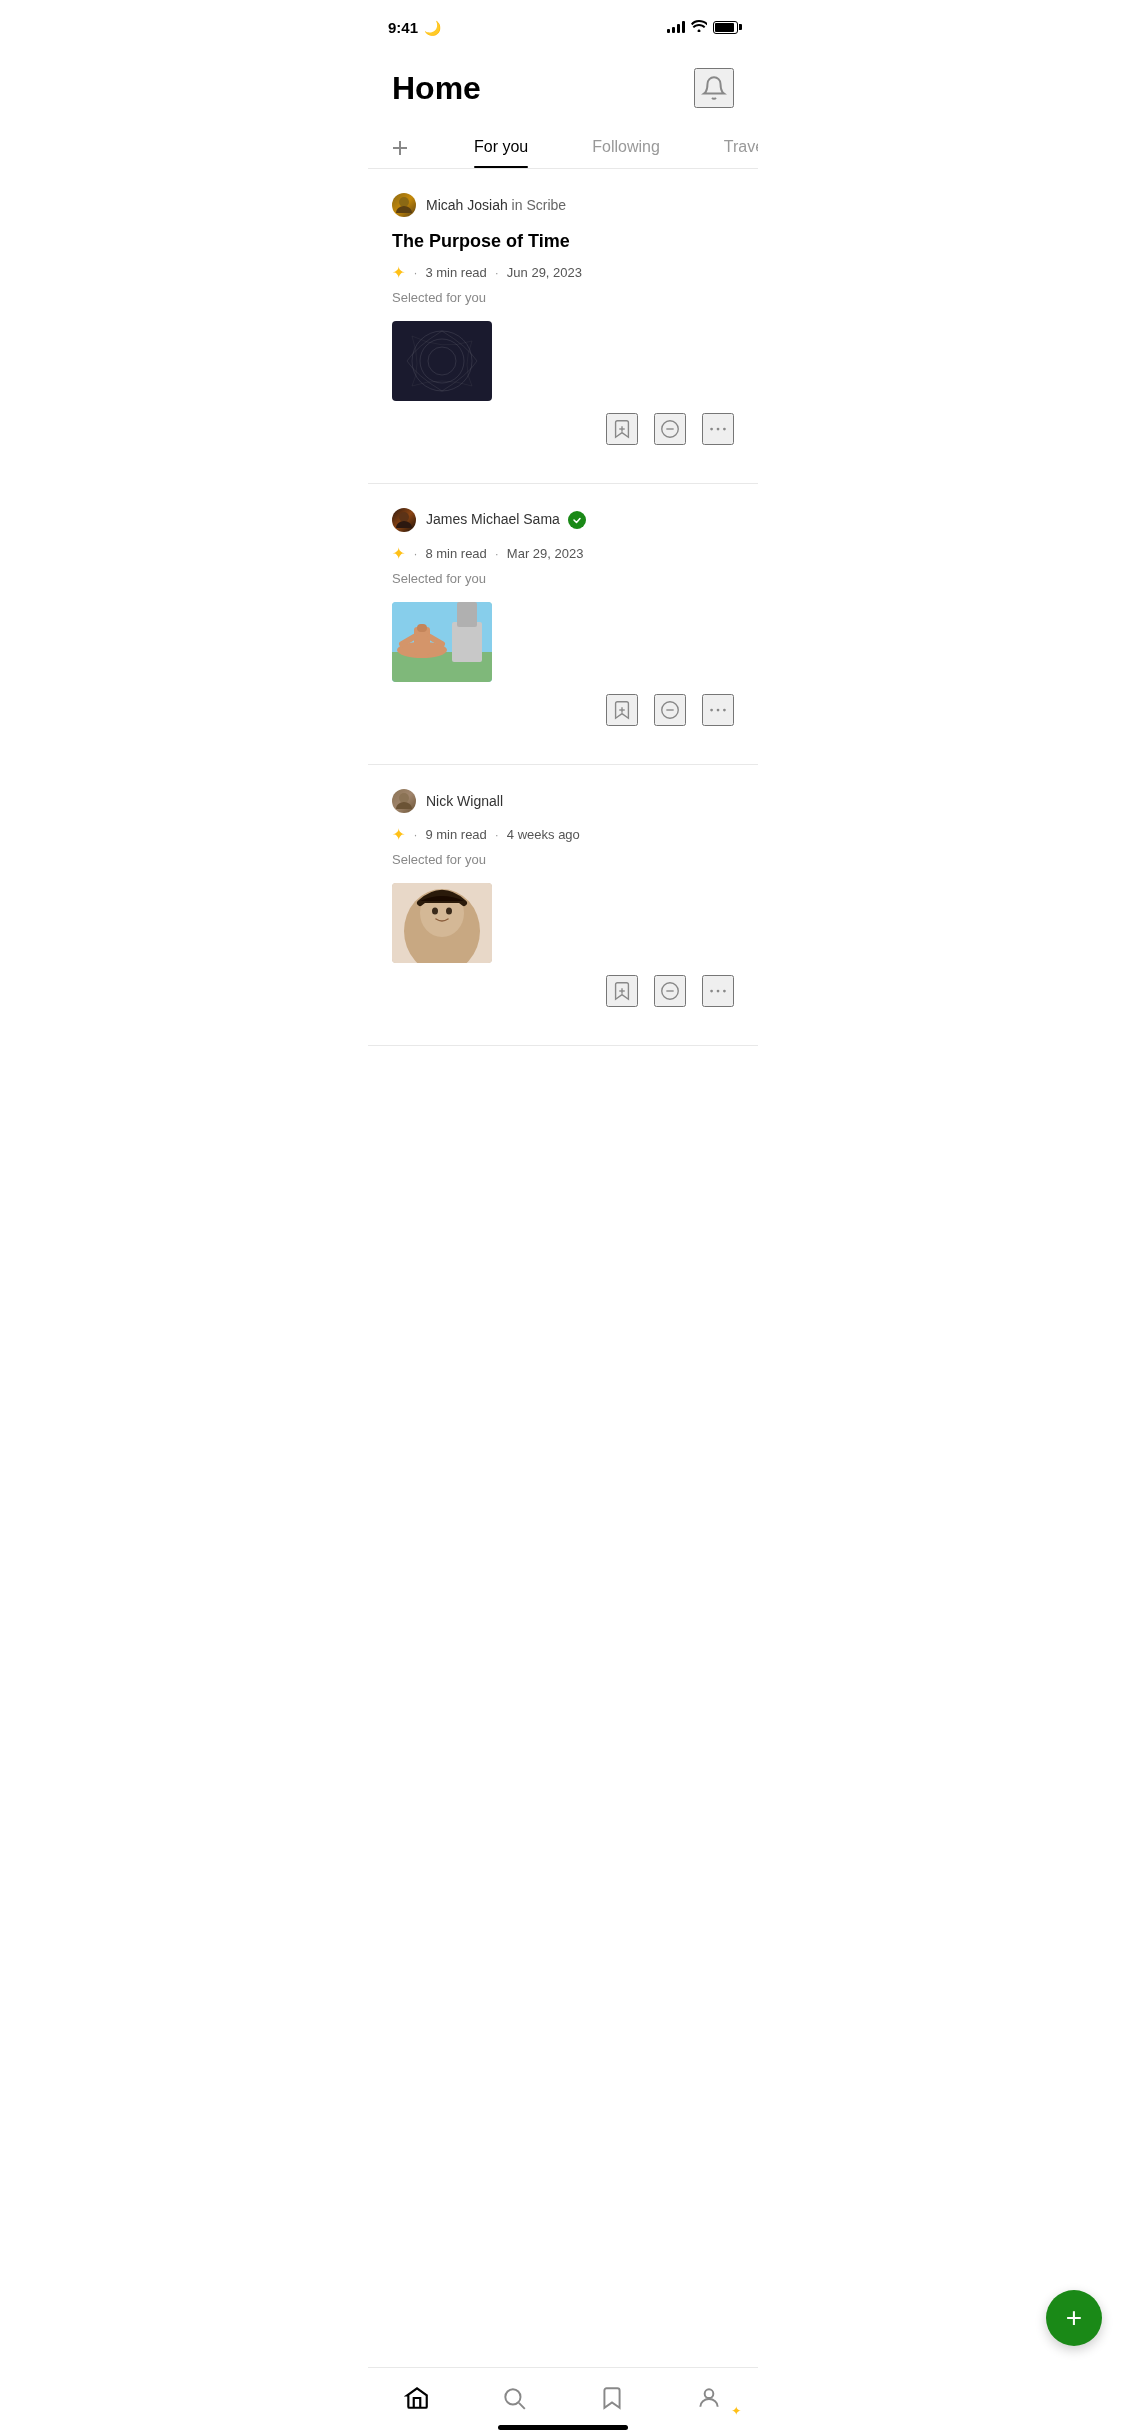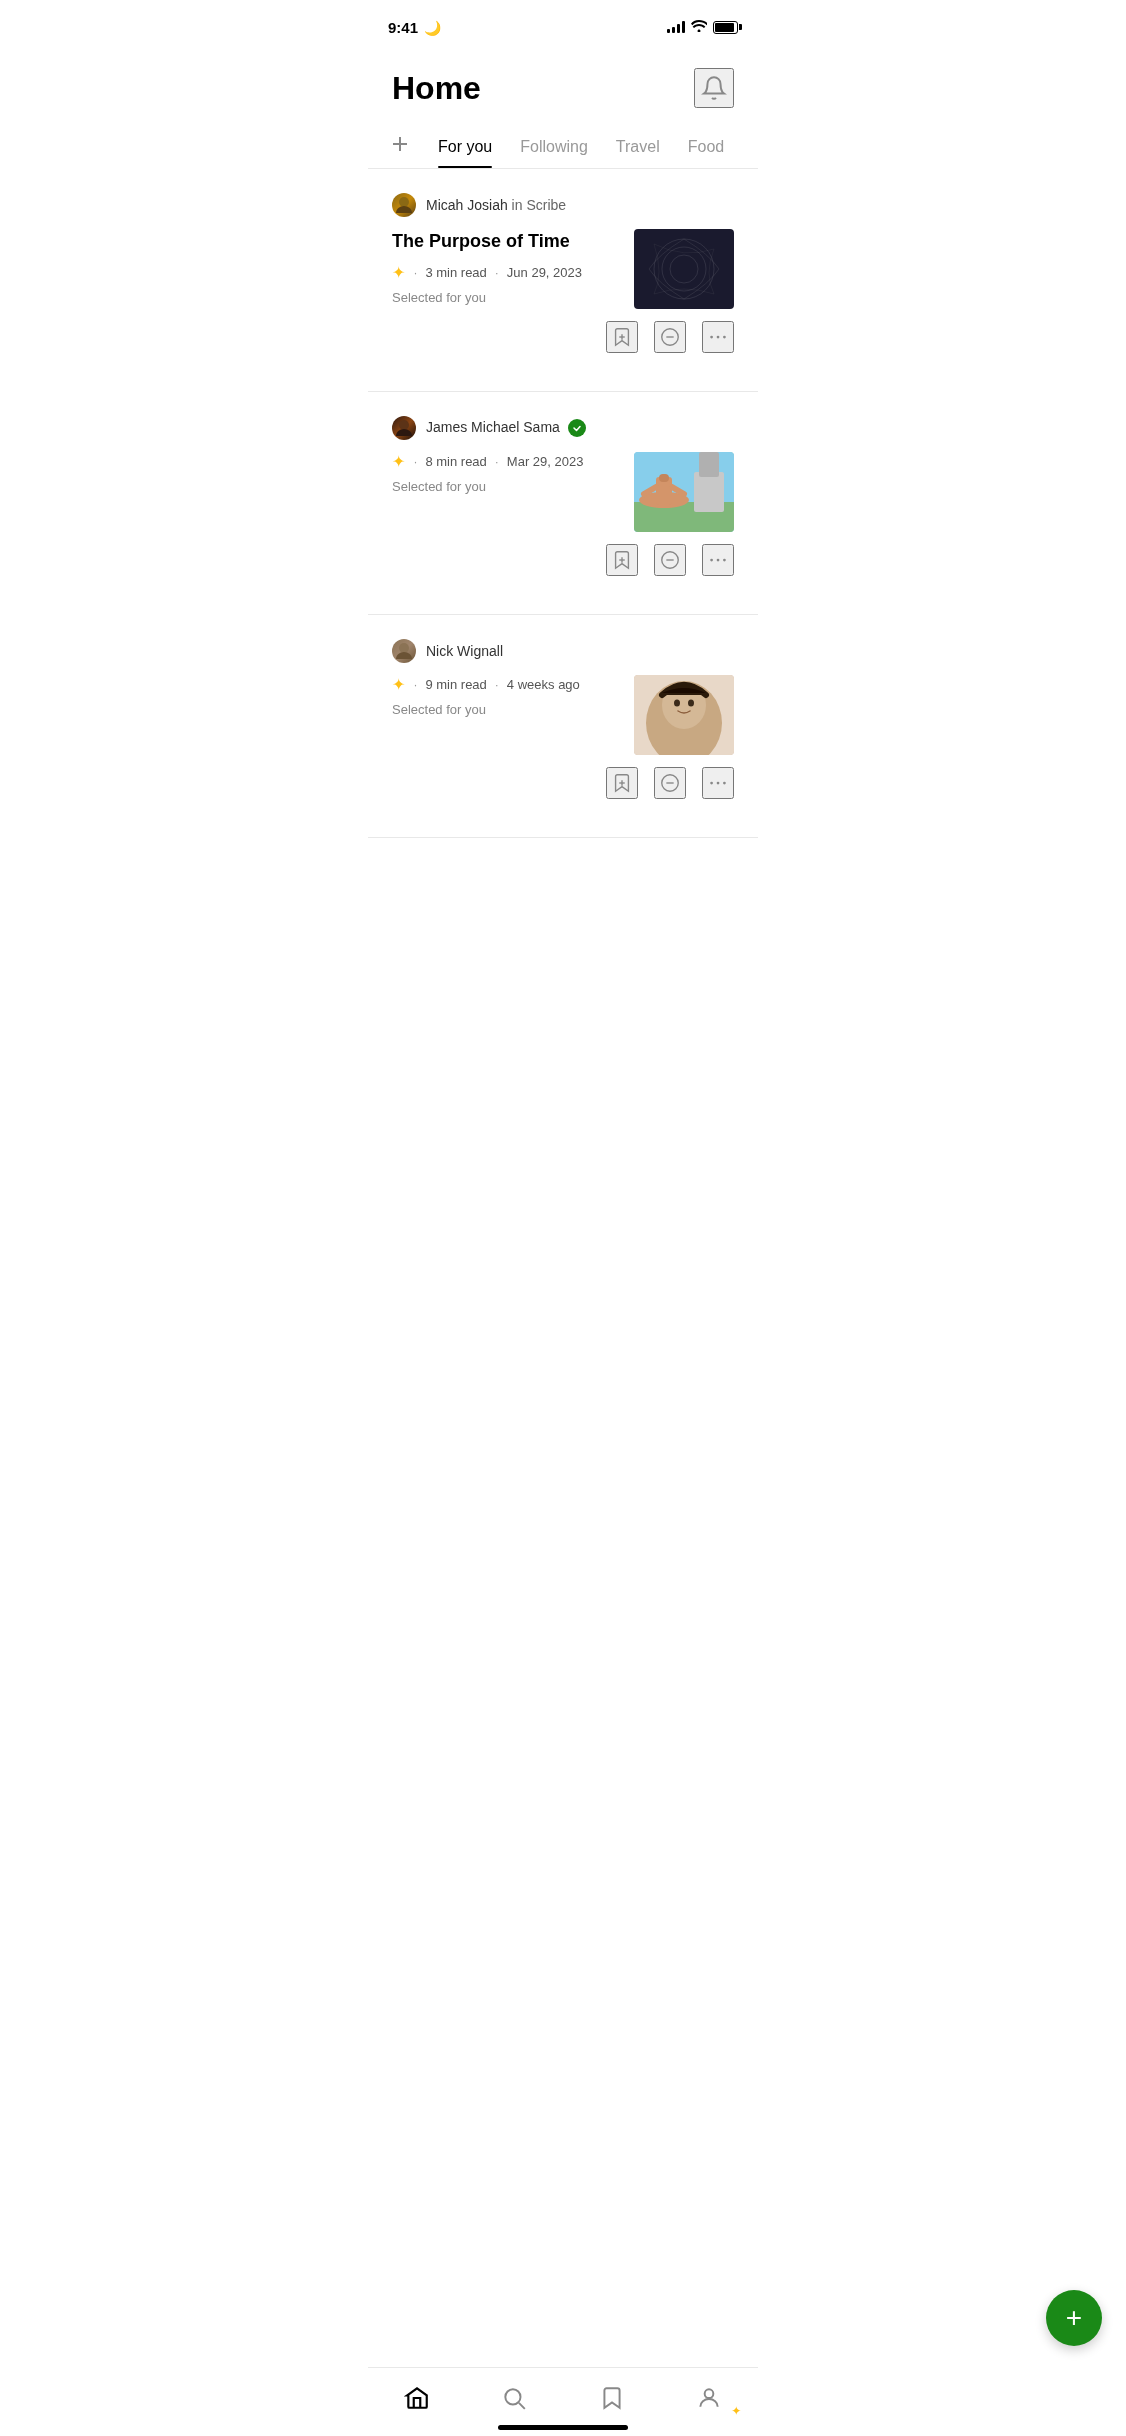--- a/index.html
+++ b/index.html
@@ -100,24 +100,26 @@
       cursor: pointer;
     }
     .bell-svg {
       width: 26px;
       height: 26px;
     }
 
     
     .tabs-container {
       display: flex;
+      align-items: center;
       padding: 4px 16px 0;
       border-bottom: 1px solid #e8e8e8;
       overflow-x: auto;
       scrollbar-width: none;
+      gap: 36px;
     }
     .tabs-container::-webkit-scrollbar { display: none; }
     .tab-add {
       width: 32px;
       height: 32px;
       display: flex;
       align-items: center;
       justify-content: center;
       flex-shrink: 0;
       cursor: pointer;
@@ -201,20 +203,21 @@
     }
     .verified-badge svg {
       width: 10px;
       height: 10px;
     }
 
     .article-content {
       display: flex;
       gap: 16px;
       justify-content: space-between;
+      flex-direction: column;
     }
     .article-text {
       flex: 1;
     }
     .article-title {
       font-size: 18px;
       font-weight: 700;
       color: #000;
       line-height: 1.35;
       margin-bottom: 10px;

